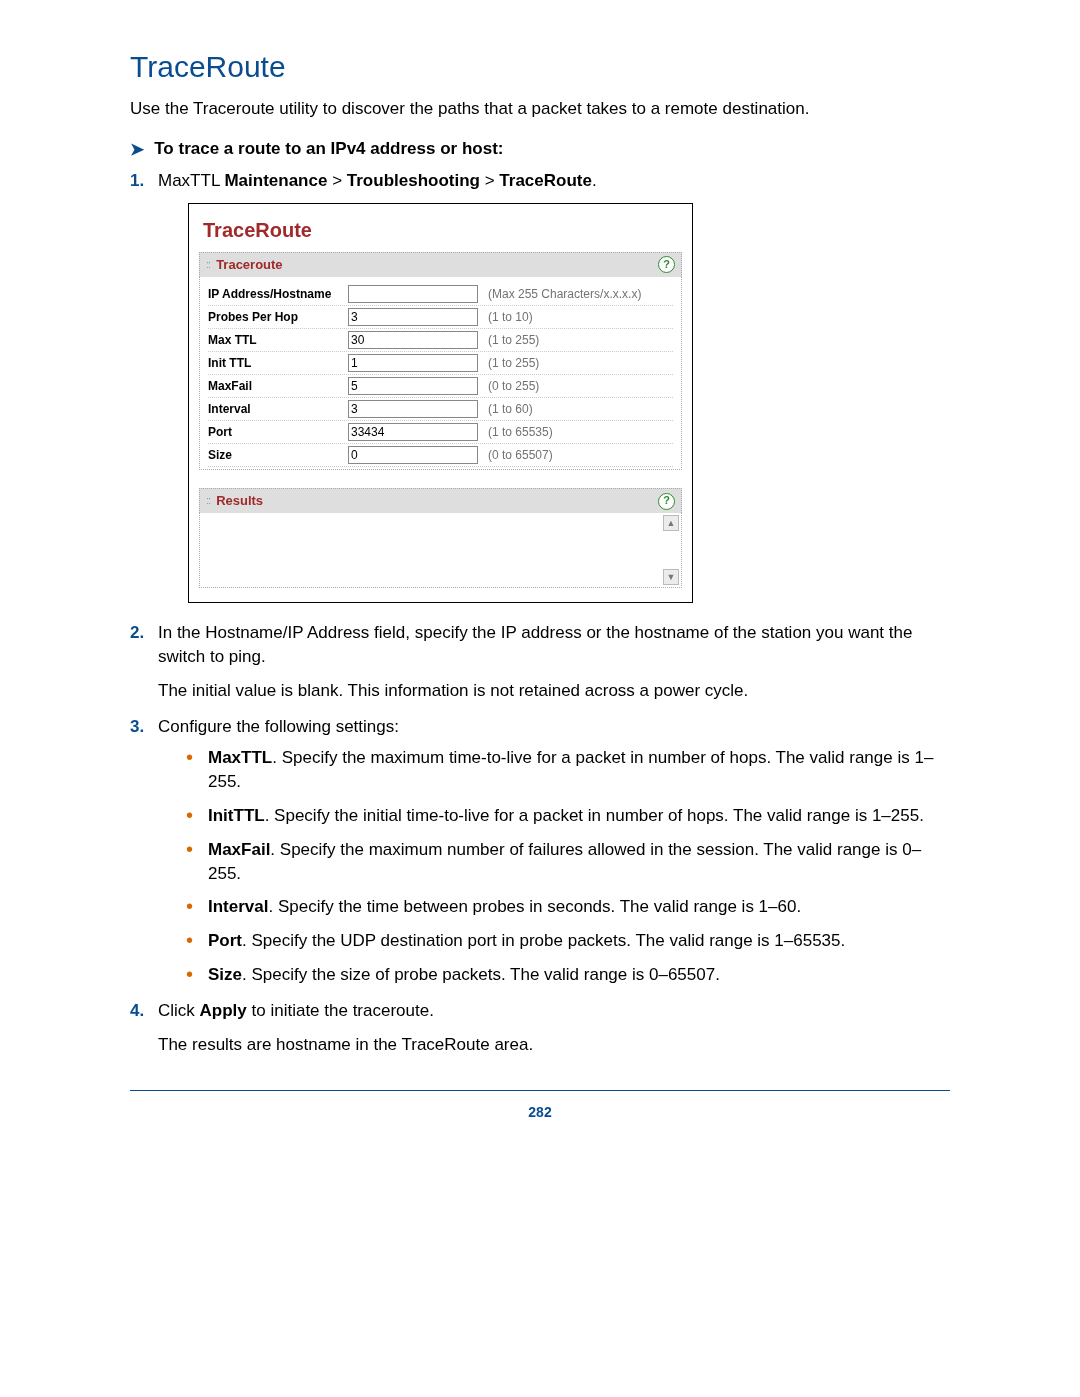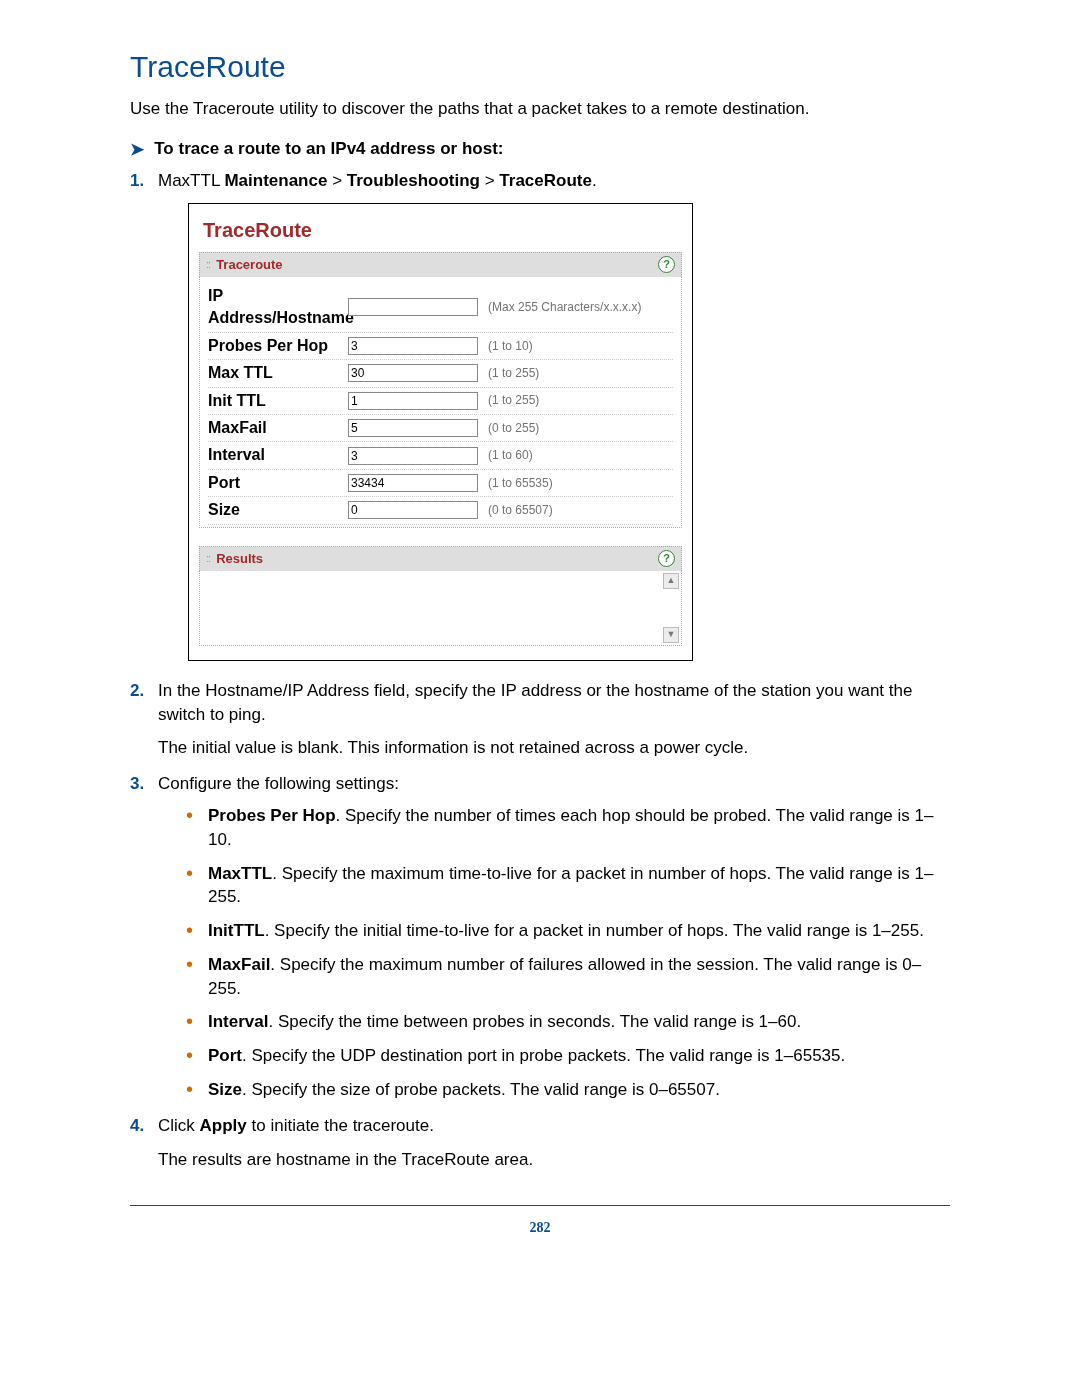--- a/index.html
+++ b/index.html
@@ -155,21 +155,21 @@
     display: flex;
     align-items: center;
     border-bottom: 1px dotted #ccc;
     padding: 2px 0;
     font-family: Verdana, Arial, sans-serif;
   }
   .form-row:last-child { border-bottom: 1px dotted #ccc; }
   .form-row .lbl {
     width: 140px;
     font-weight: bold;
-    font-size: 16px;
+    font-size: 12px;
   }
   .form-row .inp {
     width: 130px;
     height: 18px;
     border: 1px solid #888;
     font-family: Verdana, Arial, sans-serif;
     font-size: 12px;
     padding: 0 2px;
     box-sizing: border-box;
   }
@@ -206,21 +206,20 @@
   .footer-rule {
     border-top: 1px solid #0a4d8f;
     margin-top: 34px;
     padding-top: 12px;
     text-align: center;
   }
   .page-num {
     color: #0a4d8f;
     font-weight: bold;
     font-size: 14px;
-    font-family: Liberation Serif, serif;
   }
 </style>
 </head>
 <body>
 
 <div class="page">
 
 
   <h1 class="section-title">TraceRoute</h1>
 
@@ -304,21 +303,20 @@
     </li>
 
     <li>
       <span>In the Hostname/IP Address field, specify the IP address or the hostname of the station you want the switch to ping.</span>
       <div class="step-para">The initial value is blank. This information is not retained across a power cycle.</div>
     </li>
 
     <li>
       <span>Configure the following settings:</span>
       <ul class="bullets">
-        <li><span class="b">Probes Per Hop</span><span>. Specify the number of times each hop should be probed. The valid range is 1–10.</span></li>
         <li><span class="b">MaxTTL</span><span>. Specify the maximum time-to-live for a packet in number of hops. The valid range is 1–255.</span></li>
         <li><span class="b">InitTTL</span><span>. Specify the initial time-to-live for a packet in number of hops. The valid range is 1–255.</span></li>
         <li><span class="b">MaxFail</span><span>. Specify the maximum number of failures allowed in the session. The valid range is 0–255.</span></li>
         <li><span class="b">Interval</span><span>. Specify the time between probes in seconds. The valid range is 1–60.</span></li>
         <li><span class="b">Port</span><span>. Specify the UDP destination port in probe packets. The valid range is 1–65535.</span></li>
         <li><span class="b">Size</span><span>. Specify the size of probe packets. The valid range is 0–65507.</span></li>
       </ul>
     </li>
 
     <li>

